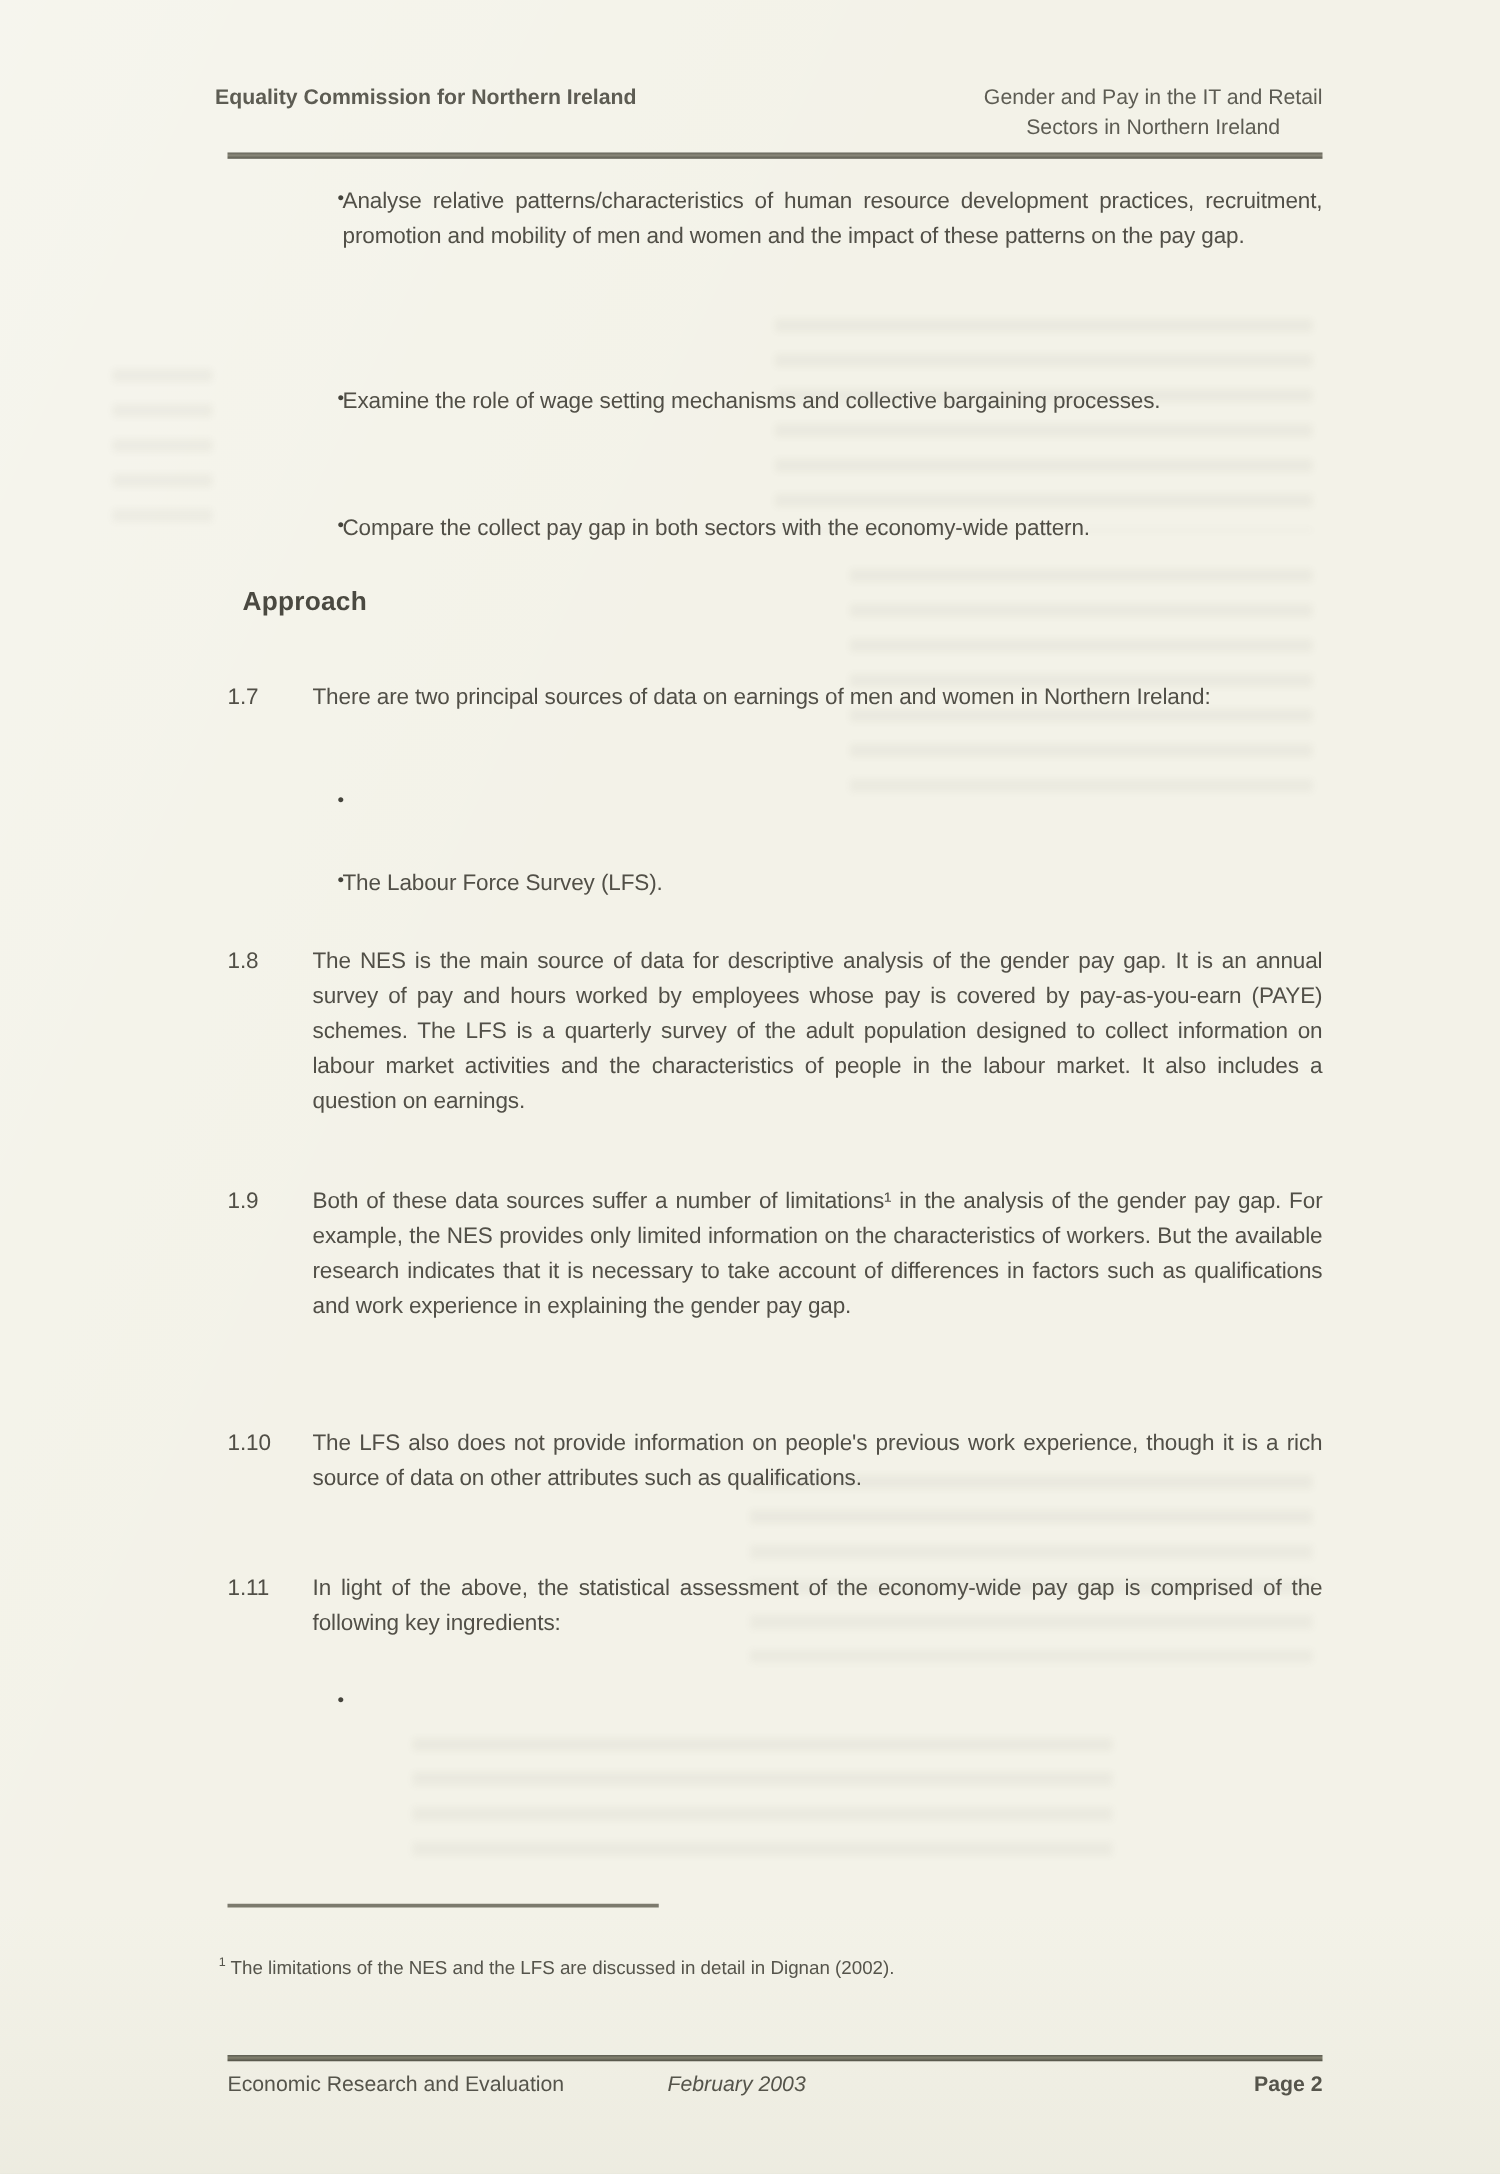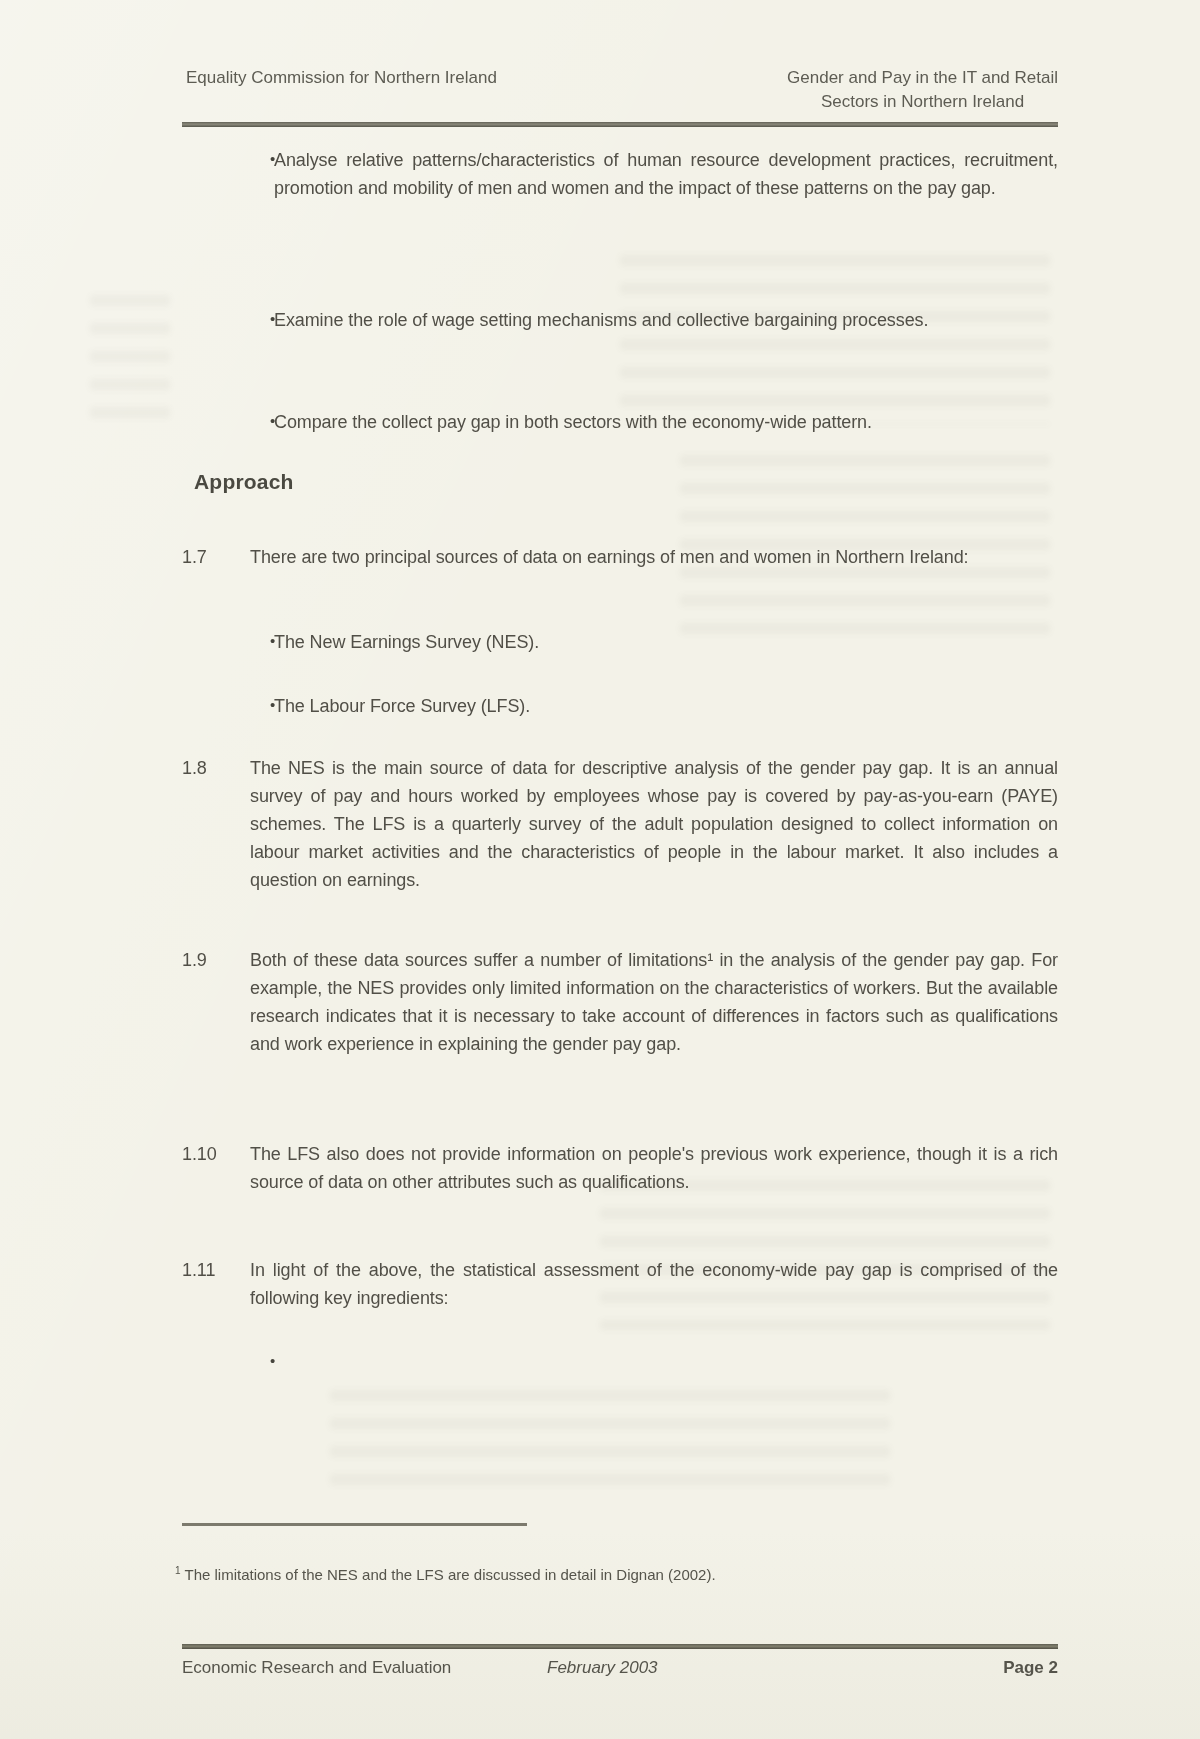--- a/index.html
+++ b/index.html
@@ -11,21 +11,21 @@
     background-image:linear-gradient(115deg, rgba(255,255,255,.25) 0%, rgba(255,255,255,0) 40%),
                      linear-gradient(0deg, rgba(210,208,190,.18) 0%, rgba(210,208,190,0) 12%);
     font-family:"Liberation Sans","DejaVu Sans",sans-serif;
     color:#514f47;
     overflow:hidden;
     filter:blur(0.3px);
   }
   .abs{position:absolute;}
   
   .hdr{font-size:17px;line-height:24px;color:#5d5c53;}
-  .hdr-left{left:186px;top:66px;}
+  .hdr-left{left:172px;top:66px;font-weight:bold;}
   .hdr-right{right:142px;top:66px;text-align:center;}
   .hdr-rule{left:182px;top:122px;width:876px;height:5px;
             background:linear-gradient(#636257,#8a887a 45%,#57564c);}
   
   .body-txt{font-size:18px;line-height:28px;letter-spacing:-0.1px;}
   .bullet{left:182px;width:876px;}
   .bullet .marker{position:absolute;left:88px;top:-1px;font-size:15px;color:#45443c;}
   .bullet .btxt{display:block;margin-left:92px;text-align:justify;}
   .para{left:182px;width:876px;}
   .para .pnum{position:absolute;left:0;top:0;}
@@ -33,21 +33,21 @@
   .heading{left:182px;top:470px;font-size:21px;font-weight:bold;color:#4a4941;letter-spacing:.2px;margin-left:12px;}
   
   .fn-rule{left:182px;top:1523px;width:345px;height:3px;background:#7c7a6d;}
   .footnote{left:175px;top:1560px;width:760px;font-size:15px;line-height:22px;color:#55544b;}
   .footnote sup{font-size:10px;}
   
   .ftr-rule{left:182px;top:1644px;width:876px;height:5px;
             background:linear-gradient(#5d5c51,#83816f 45%,#504f45);}
   .footer{left:182px;top:1658px;width:876px;font-size:17px;color:#55544b;height:24px;text-align:right;}
   .footer .f-left{position:absolute;left:0;top:0;}
-  .footer .f-date{position:absolute;left:352px;top:0;font-style:italic;margin-left:13px;}
+  .footer .f-date{position:absolute;left:352px;top:0;font-style:italic;}
   .footer .f-page{position:absolute;right:0;top:0;font-weight:bold;}
   
   .smudge{position:absolute;opacity:.055;filter:blur(3px);
           background:repeating-linear-gradient(180deg,#6b695b 0 11px,transparent 11px 28px);}
 </style>
 </head>
 <body>
 
 <div class="page">
 
@@ -79,21 +79,20 @@
 
   <div class="abs heading">Approach</div>
 
   <div class="abs body-txt para" style="top:543px;">
     <span class="pnum">1.7</span>
     <span class="ptxt">There are two principal sources of data on earnings of men and women in Northern Ireland:</span>
   </div>
 
   <div class="abs body-txt bullet" style="top:628px;">
     <span class="marker">•</span>
-    <span class="btxt">The New Earnings Survey (NES).</span>
   </div>
   <div class="abs body-txt bullet" style="top:692px;">
     <span class="marker">•</span>
     <span class="btxt">The Labour Force Survey (LFS).</span>
   </div>
 
   <div class="abs body-txt para" style="top:754px;">
     <span class="pnum">1.8</span>
     <span class="ptxt">The NES is the main source of data for descriptive analysis of the gender pay gap.  It is an annual survey of pay and hours worked by employees whose pay is covered by pay-as-you-earn (PAYE) schemes. The LFS is a quarterly survey of the adult population designed to collect information on labour market activities and the characteristics of people in the labour market.  It also includes a question on earnings.</span>
   </div>

